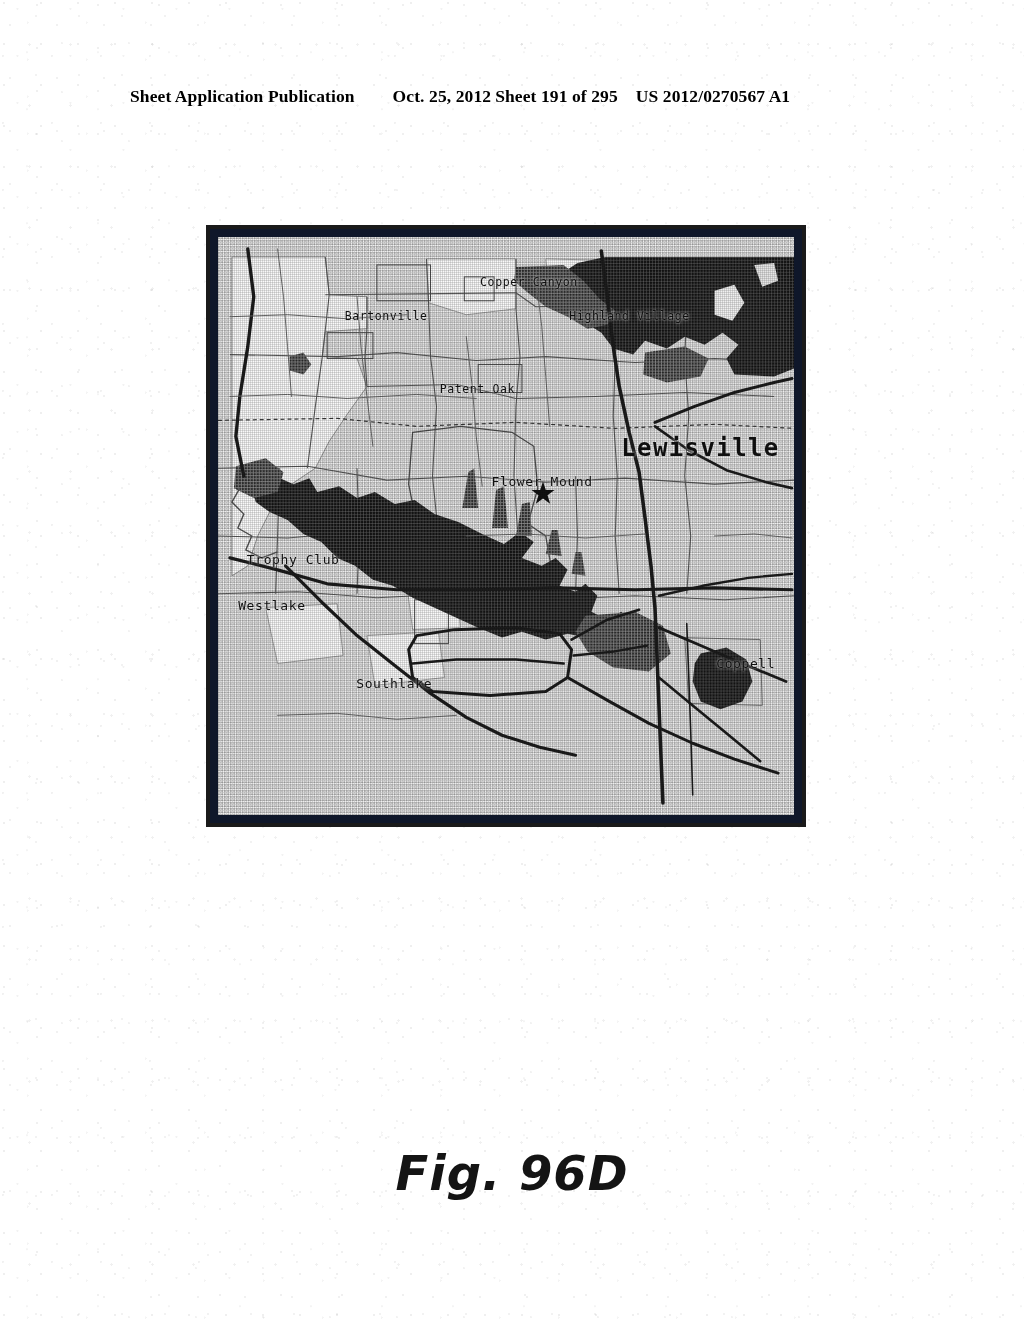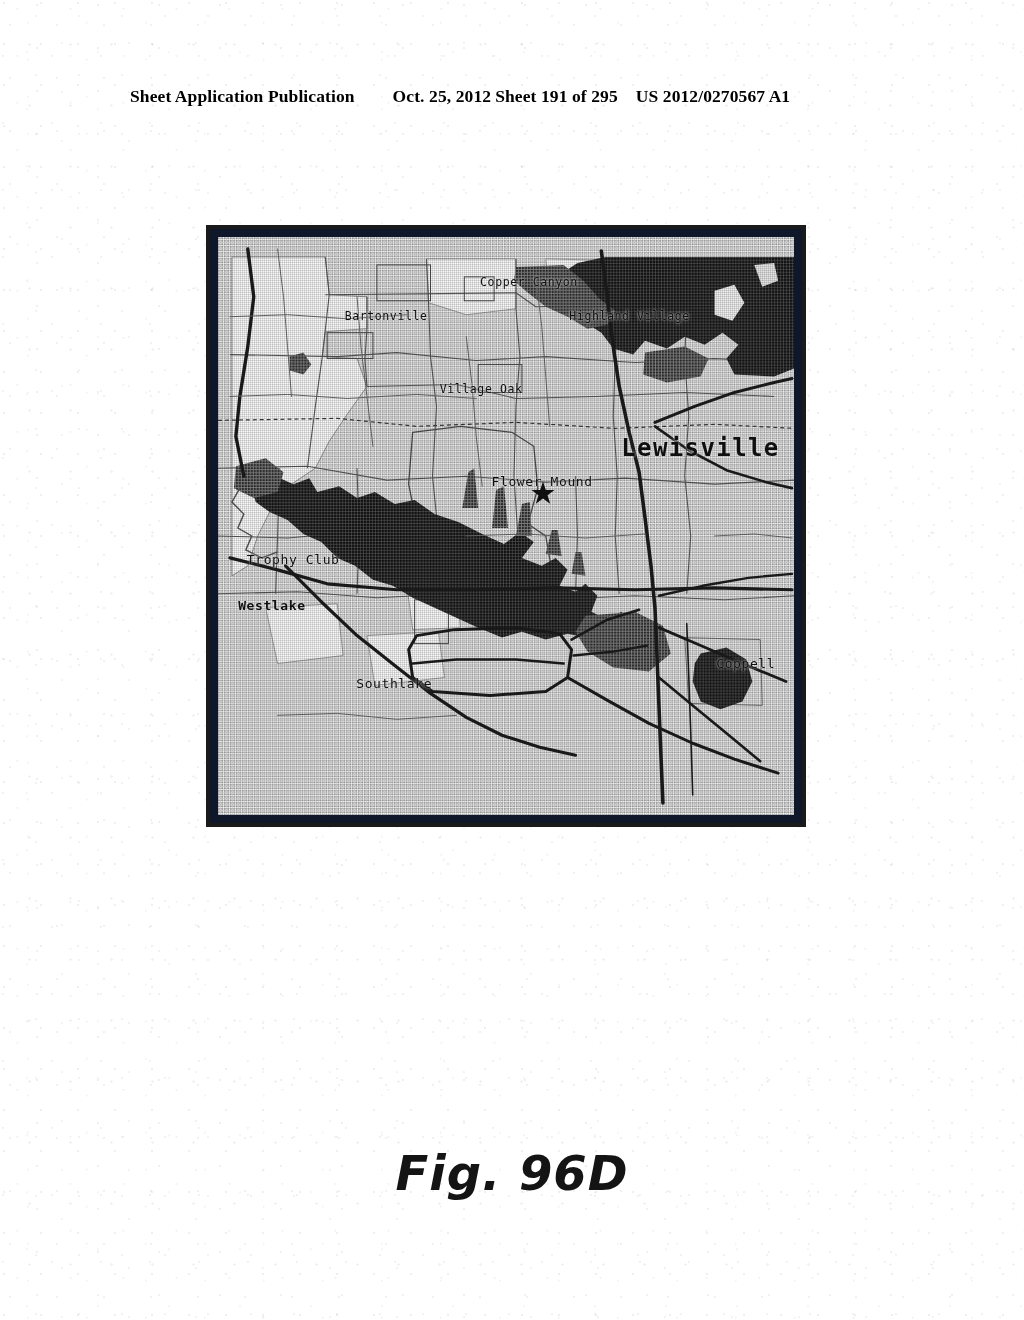--- a/index.html
+++ b/index.html
@@ -327,25 +327,25 @@
         <svg viewBox="0 0 24 24">
           <path d="M12 0.5 L14.6 8.3 L22.6 8.3 L16.2 13.1 L18.6 21 L12 16.2
                    L5.4 21 L7.8 13.1 L1.4 8.3 L9.4 8.3 Z" fill="#111111"></path>
         </svg>
       </div>
 
       <div class="layer">
         <span class="map-label lbl-sm" style="left:45.5%; top:6.5%;">Copper Canyon</span>
         <span class="map-label lbl-sm" style="left:22%; top:12.5%;">Bartonville</span>
         <span class="map-label lbl-sm" style="left:61%; top:12.5%;">Highland Village</span>
-        <span class="map-label lbl-sm" style="left:38.5%; top:25%;">Village Oak</span>
+        <span class="map-label lbl-sm" style="left:38.5%; top:25%;">Patent Oak</span>
         <span class="map-label lbl-lg" style="left:70%; top:34%;">Lewisville</span>
         <span class="map-label lbl-md" style="left:47.5%; top:41%;">Flower Mound</span>
         <span class="map-label lbl-md" style="left:5%; top:54.5%;">Trophy Club</span>
-        <span class="map-label lbl-md" style="left:3.5%; top:62.5%;font-weight:bold;">Westlake</span>
+        <span class="map-label lbl-md" style="left:3.5%; top:62.5%;">Westlake</span>
         <span class="map-label lbl-md" style="left:24%; top:76%;">Southlake</span>
         <span class="map-label lbl-md" style="left:86.5%; top:72.5%;">Coppell</span>
       </div>
 
     </div>
   </div>
 </div>
 
 <div class="fig-caption">Fig. 96D</div>
 

